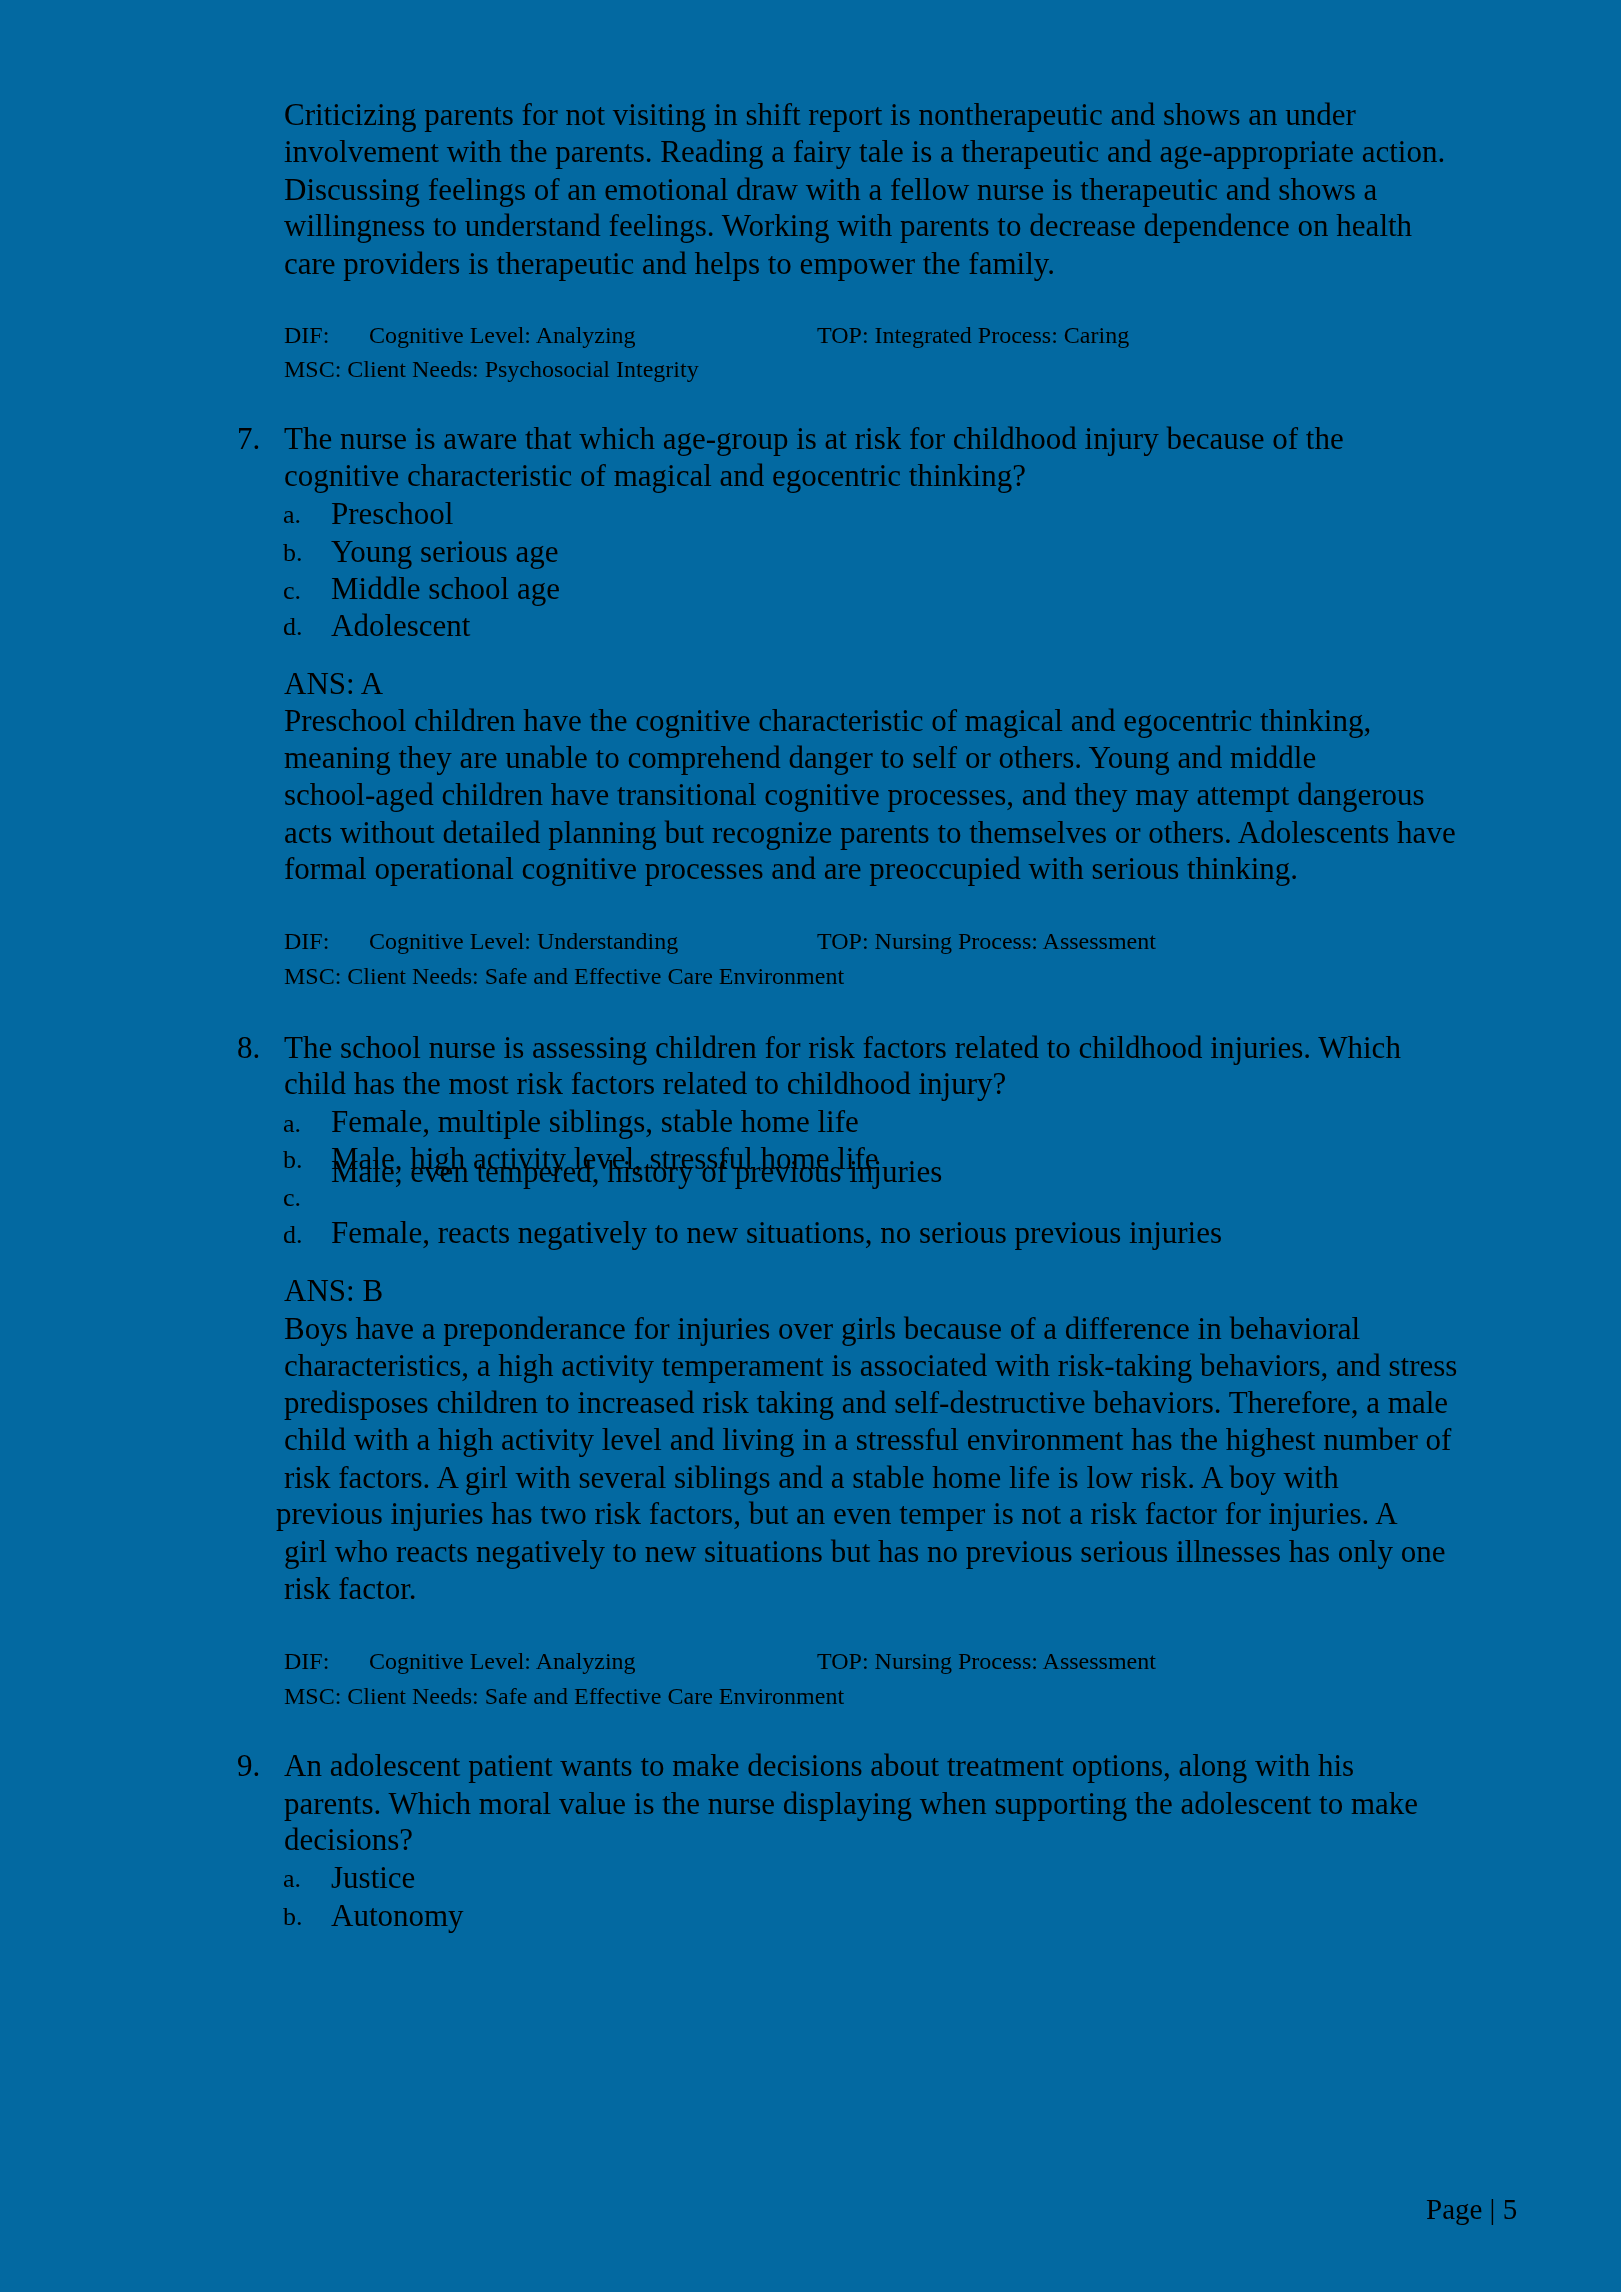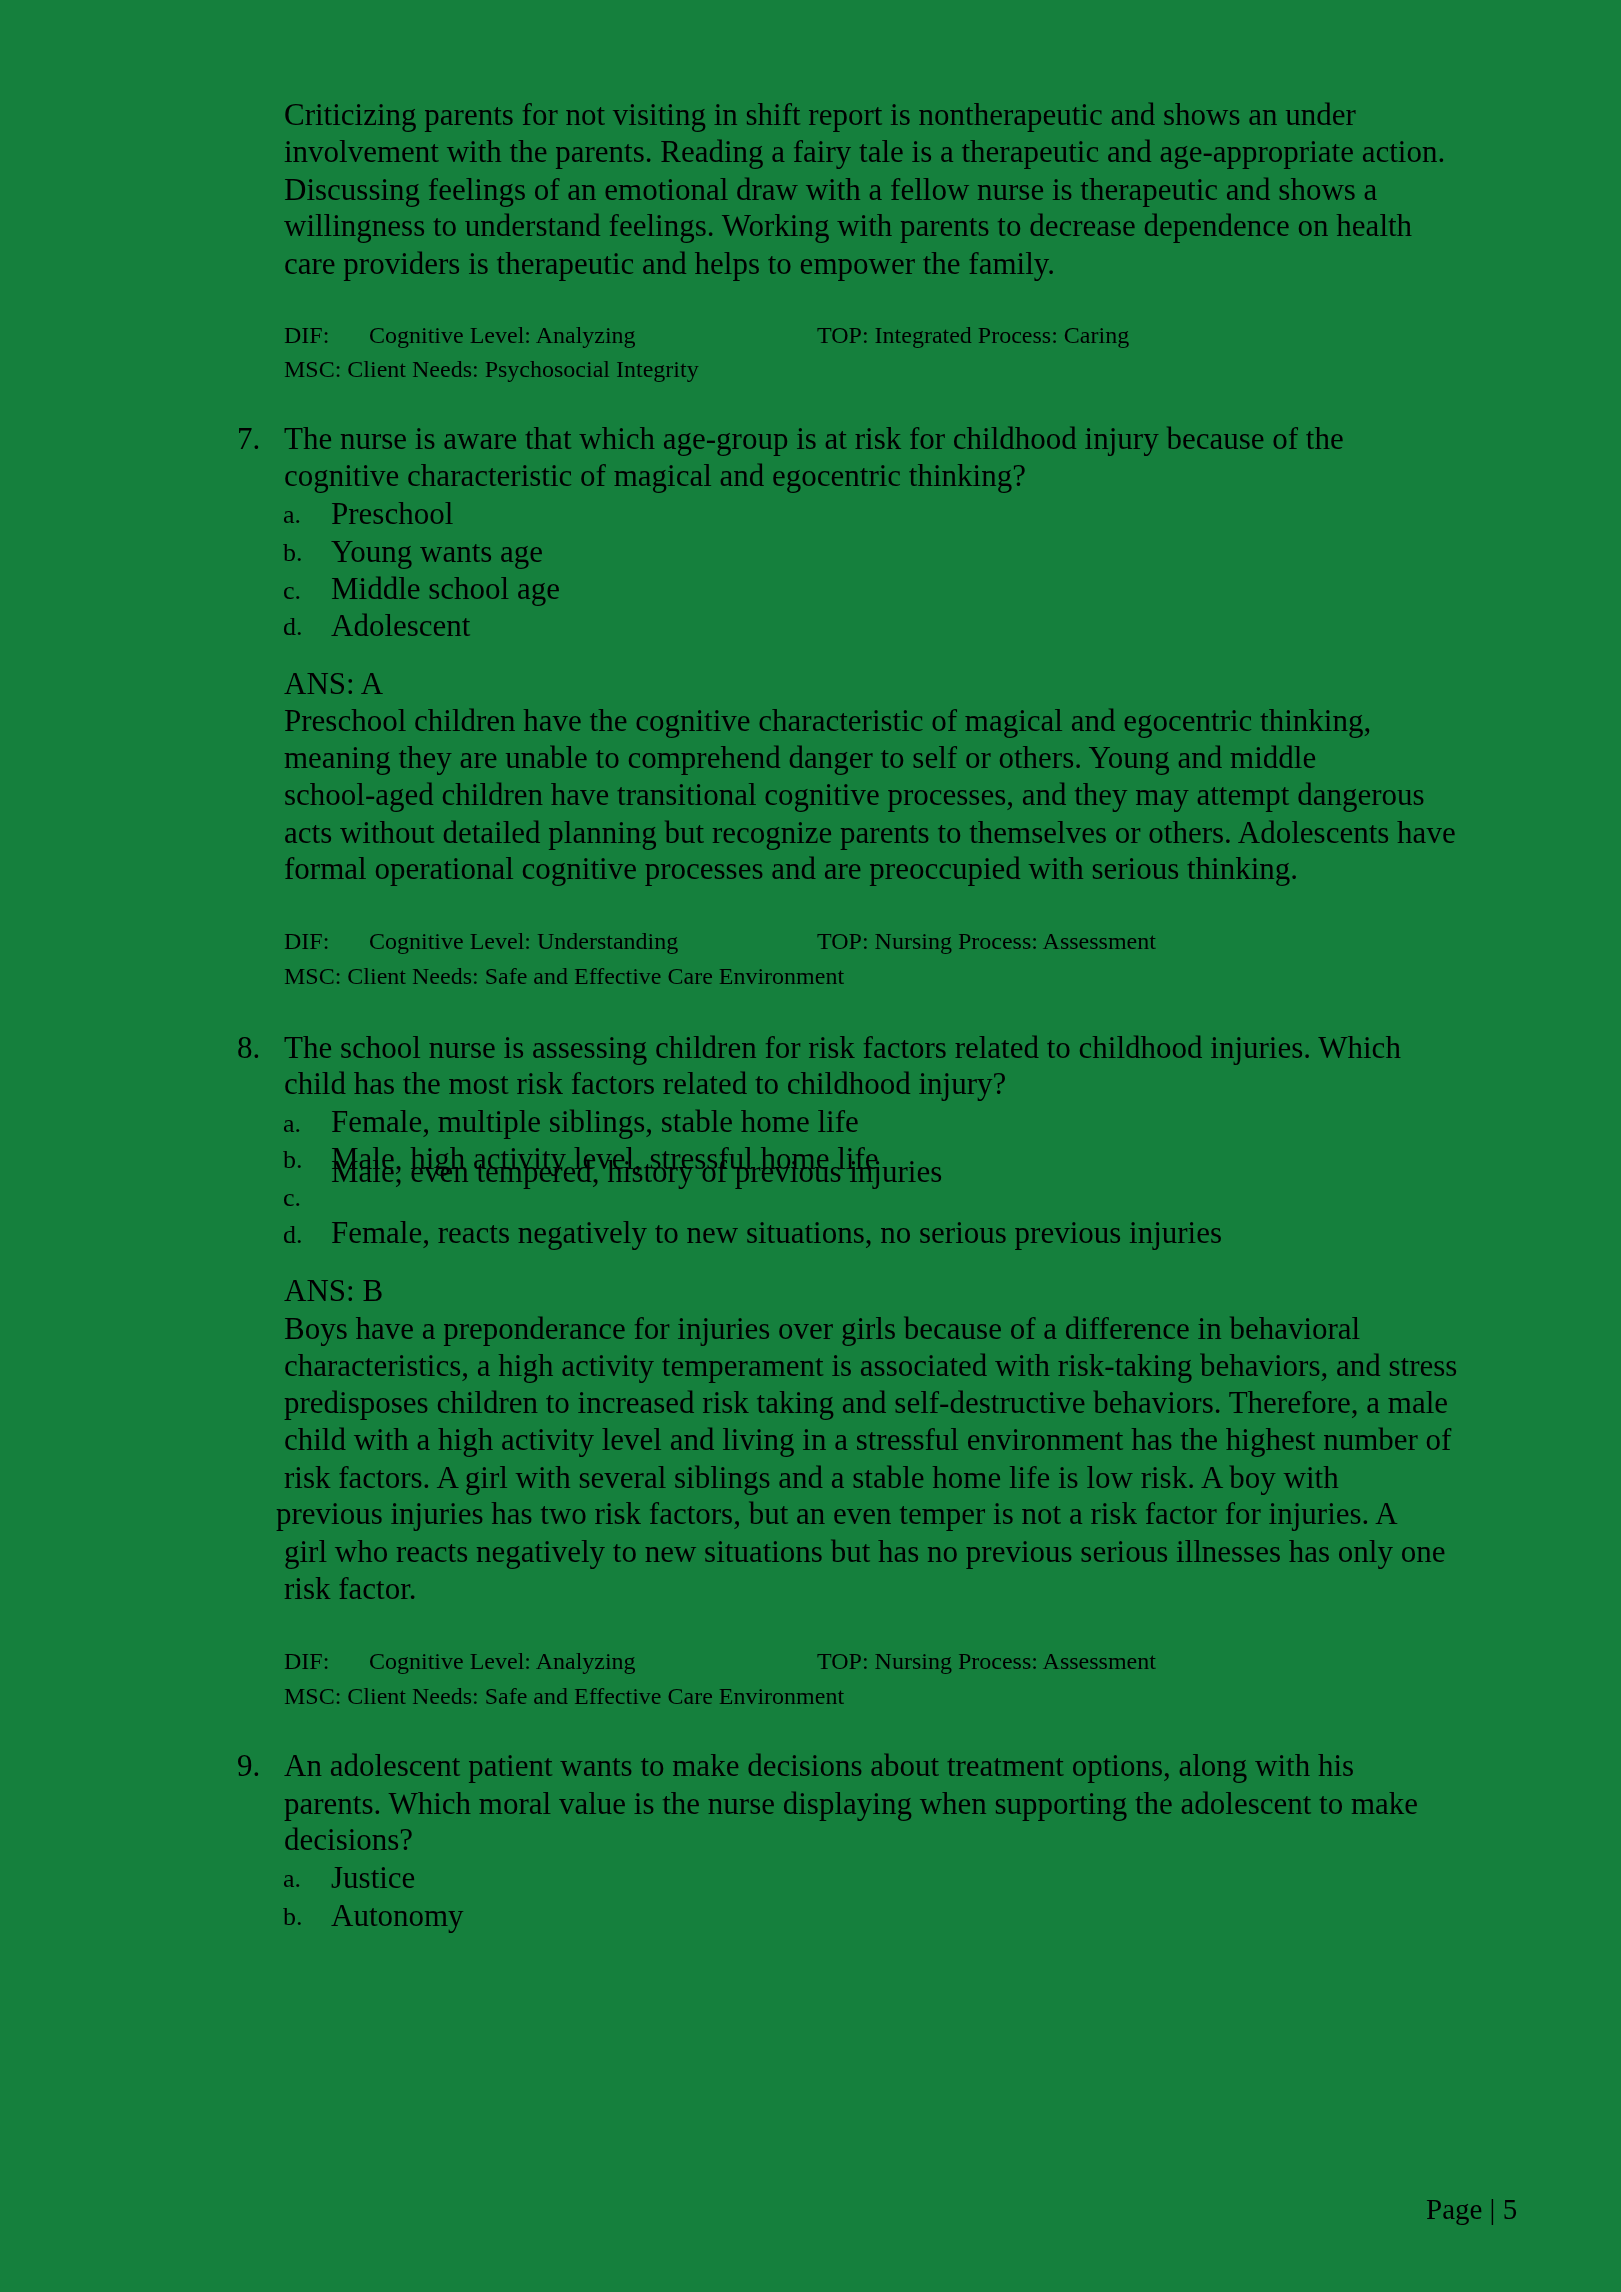--- a/index.html
+++ b/index.html
@@ -1,18 +1,18 @@
 <!DOCTYPE html>
 <html style="font-size:14.3px"><head>
 <meta charset="utf-8">
 <style>
   html, body { margin: 0; padding: 0; background: #ffffff; }
   body { width: 1621px; height: 2293px; position: relative; overflow: hidden;
          font-family: "Liberation Serif", "DejaVu Serif", serif; color: #000; }
-  .page { position: absolute; left: 0; top: 0; width: 1621px; height: 2293px; background: #15803d; }
+  .page { position: absolute; left: 0; top: 0; width: 1621px; height: 2293px; background: #0369a1; }
   .ln { position: absolute; white-space: pre; font-size: 31px; line-height: 1; }
   .meta { position: absolute; white-space: pre; font-size: 24px; line-height: 1; }
   .qnum { position: absolute; white-space: pre; font-size: 31px; line-height: 1; }
   .optl { position: absolute; white-space: pre; font-size: 26px; line-height: 1; }
   .opt { position: absolute; white-space: pre; font-size: 31px; line-height: 1; }
   .footer { position: absolute; white-space: pre; font-size: 29px; line-height: 1; }
 </style>
 </head>
 <body>
 
@@ -33,21 +33,21 @@
   </div>
 
   <div>
     <div class="qnum" style="left:237px;top:423px">7.</div>
     <div class="ln" style="left:284px;top:423px">The nurse is aware that which age-group is at risk for childhood injury because of the</div>
     <div class="ln" style="left:284px;top:460px">cognitive characteristic of magical and egocentric thinking?</div>
 
     <div class="optl" style="left:283px;top:502px">a.</div>
     <div class="opt" style="left:331px;top:498px">Preschool</div>
     <div class="optl" style="left:283px;top:540px">b.</div>
-    <div class="opt" style="left:331px;top:536px">Young wants age</div>
+    <div class="opt" style="left:331px;top:536px">Young serious age</div>
     <div class="optl" style="left:283px;top:578px">c.</div>
     <div class="opt" style="left:331px;top:573px">Middle school age</div>
     <div class="optl" style="left:283px;top:614px">d.</div>
     <div class="opt" style="left:331px;top:610px">Adolescent</div>
 
     <div class="ln" style="left:284px;top:668px">ANS: A</div>
     <div class="ln" style="left:284px;top:705px">Preschool children have the cognitive characteristic of magical and egocentric thinking,</div>
     <div class="ln" style="left:284px;top:742px">meaning they are unable to comprehend danger to self or others. Young and middle</div>
     <div class="ln" style="left:284px;top:779px">school-aged children have transitional cognitive processes, and they may attempt dangerous</div>
     <div class="ln" style="left:284px;top:817px">acts without detailed planning but recognize parents to themselves or others. Adolescents have</div>

